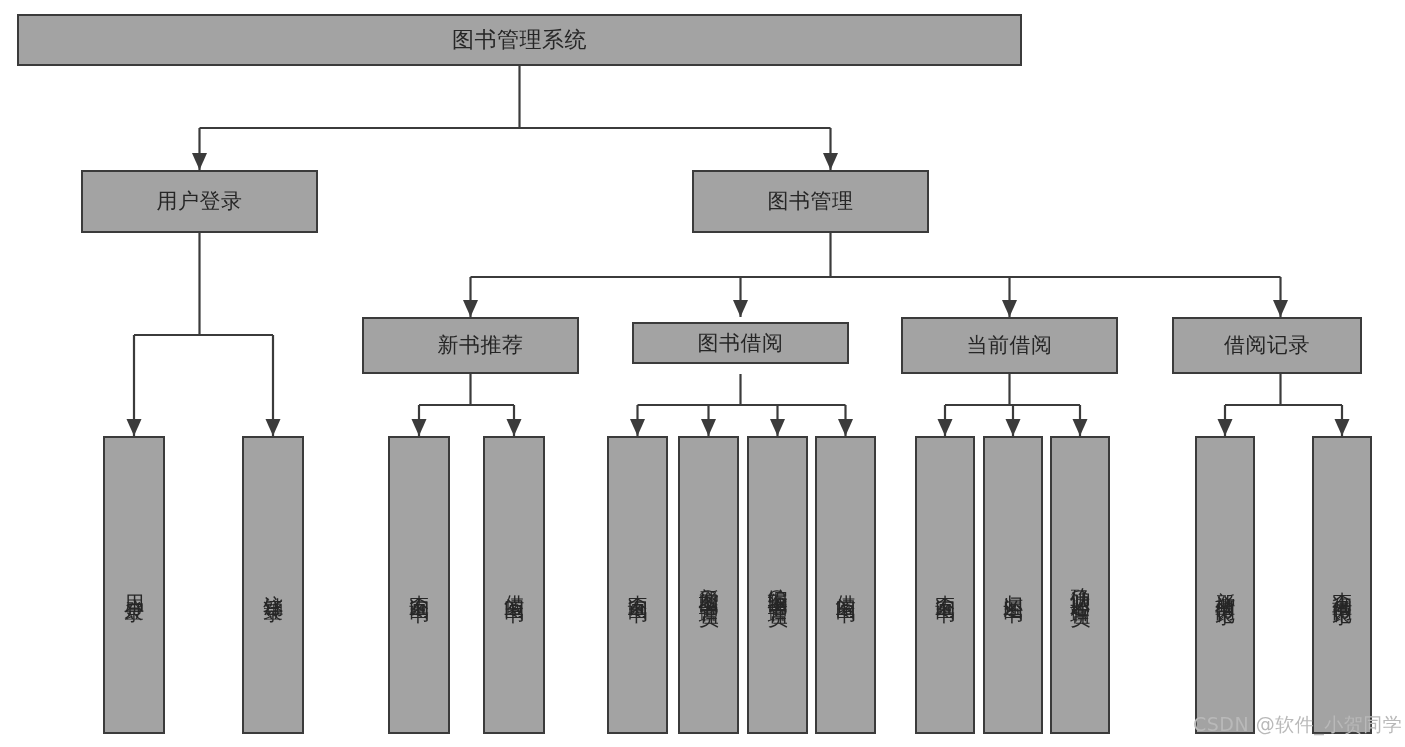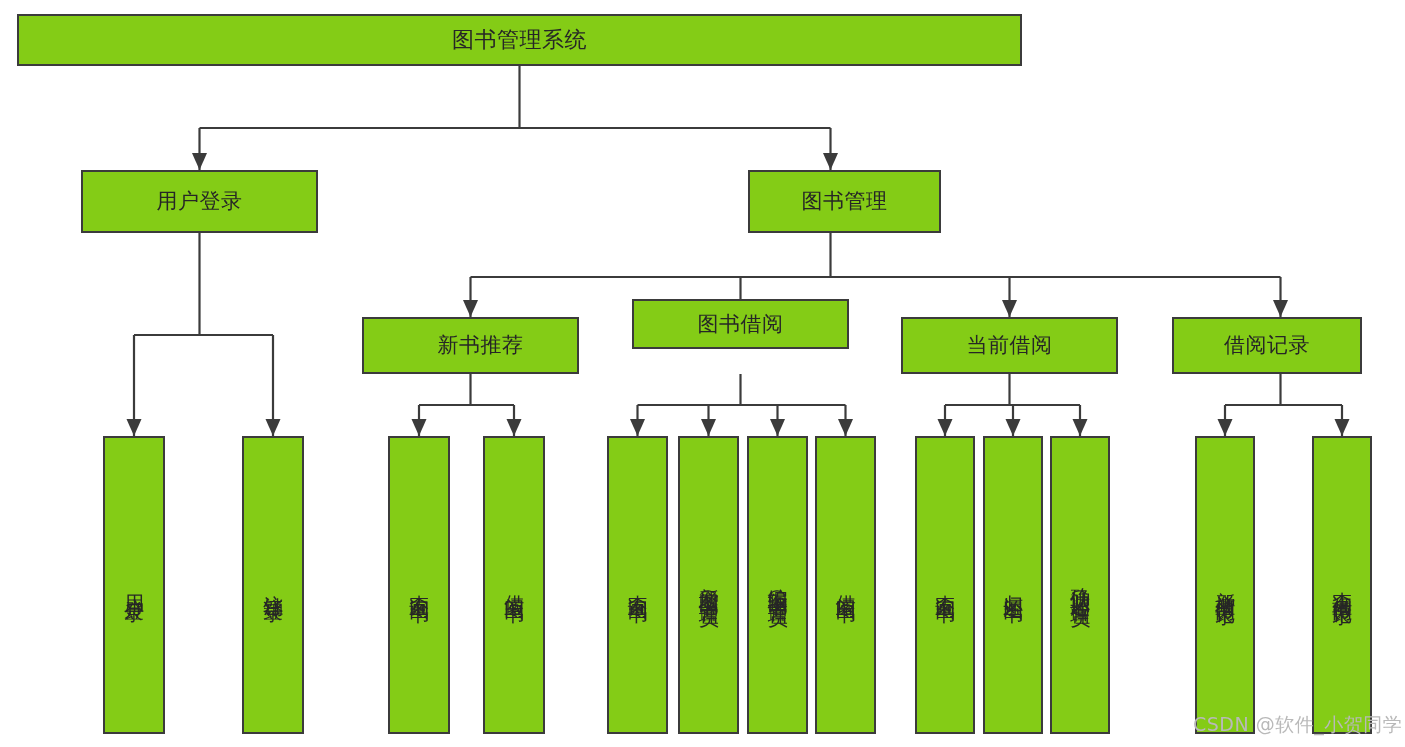--- a/index.html
+++ b/index.html
@@ -23,21 +23,21 @@
     left: 0;
     top: 0;
     width: 1405px;
     height: 747px;
     pointer-events: none;
   }
   .node {
     position: absolute;
     box-sizing: border-box;
     border: 2px solid #3b3b3b;
-    background: #84cc16;
+    background: #a3a3a3;
     display: flex;
     align-items: center;
     justify-content: center;
     color: #262626;
     line-height: 1.18;
     text-align: center;
     z-index: 3;
   }
   .node.horiz {
     font-size: 21px;
@@ -124,27 +124,27 @@
       <line x1="1342" y1="405" x2="1342" y2="436" stroke="#3b3b3b" stroke-width="2.2"></line>
       <polygon points="1334.5,419 1349.5,419 1342,436" fill="#3b3b3b"></polygon>
     </svg>
   <div id="nodes-layer">
       <div class="node horiz root" style="left: 17px; top: 14px; width: 1005px; height: 52px;">
         <span>图书管理系统</span>
       </div>
       <div class="node horiz" style="left: 81px; top: 170px; width: 237px; height: 63px;">
         <span>用户登录</span>
       </div>
-      <div class="node horiz" style="left: 748px; top: 170px; width: 193px; height: 63px; justify-content: center;">
+      <div class="node horiz" style="left: 692px; top: 170px; width: 237px; height: 63px; justify-content: center;">
         <span>图书管理</span>
       </div>
       <div class="node horiz" style="left: 362px; top: 317px; width: 217px; height: 57px; padding-left: 20px;">
         <span>新书推荐</span>
       </div>
-      <div class="node horiz" style="left: 632px; top: 299px; width: 217px; height: 50px;">
+      <div class="node horiz" style="left: 632px; top: 322px; width: 217px; height: 42px;">
         <span>图书借阅</span>
       </div>
       <div class="node horiz" style="left: 901px; top: 317px; width: 217px; height: 57px; justify-content: center;">
         <span>当前借阅</span>
       </div>
       <div class="node horiz" style="left: 1172px; top: 317px; width: 190px; height: 57px;">
         <span>借阅记录</span>
       </div>
       <div class="node vert" style="left: 103px; top: 436px; width: 62px; height: 298px;">
         <span class="vtext">用户登录</span>

